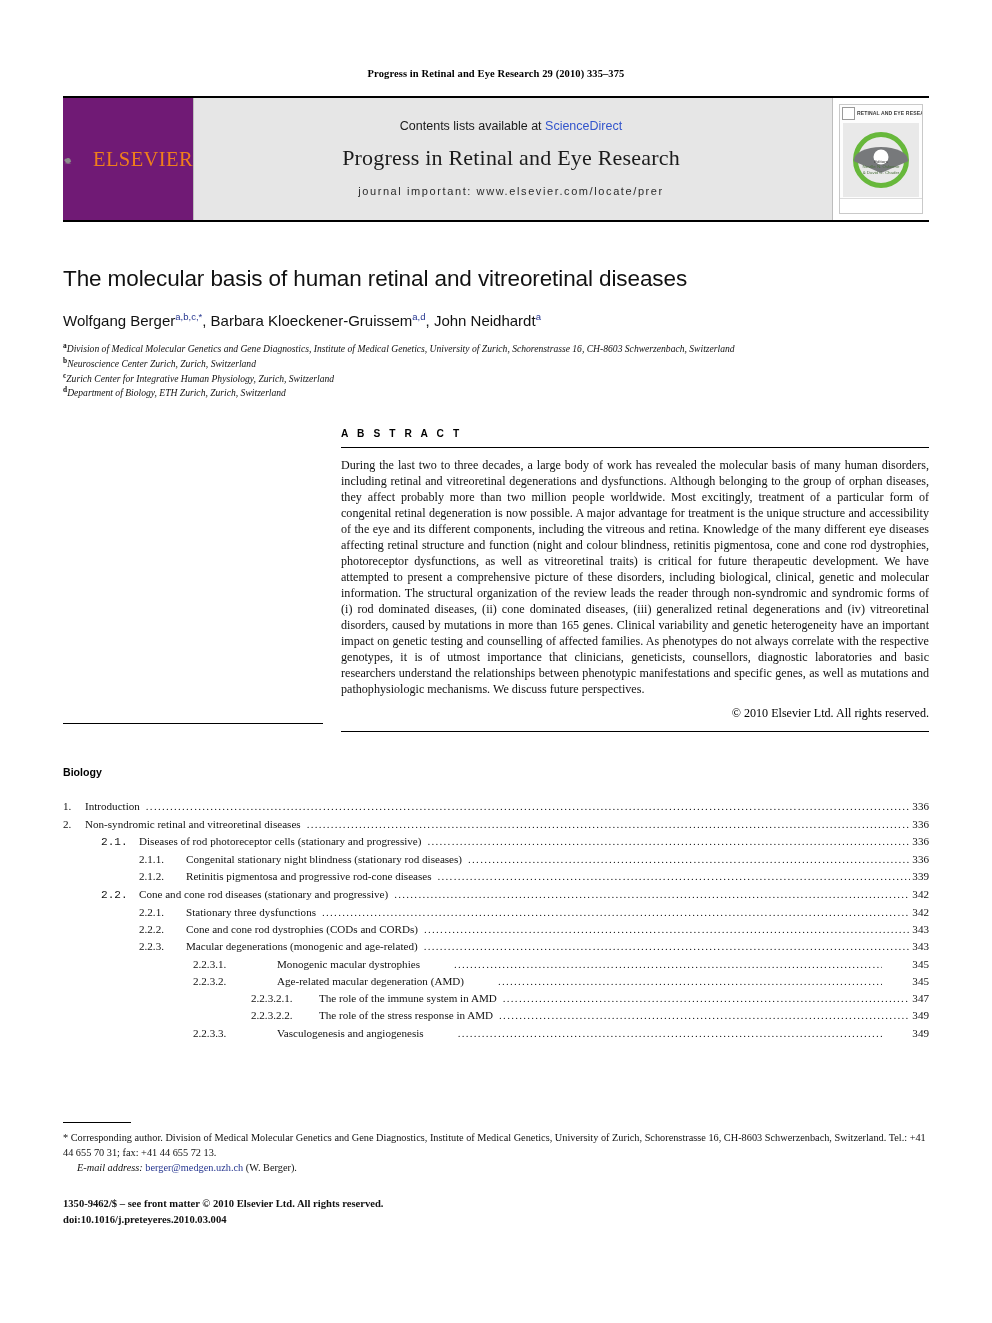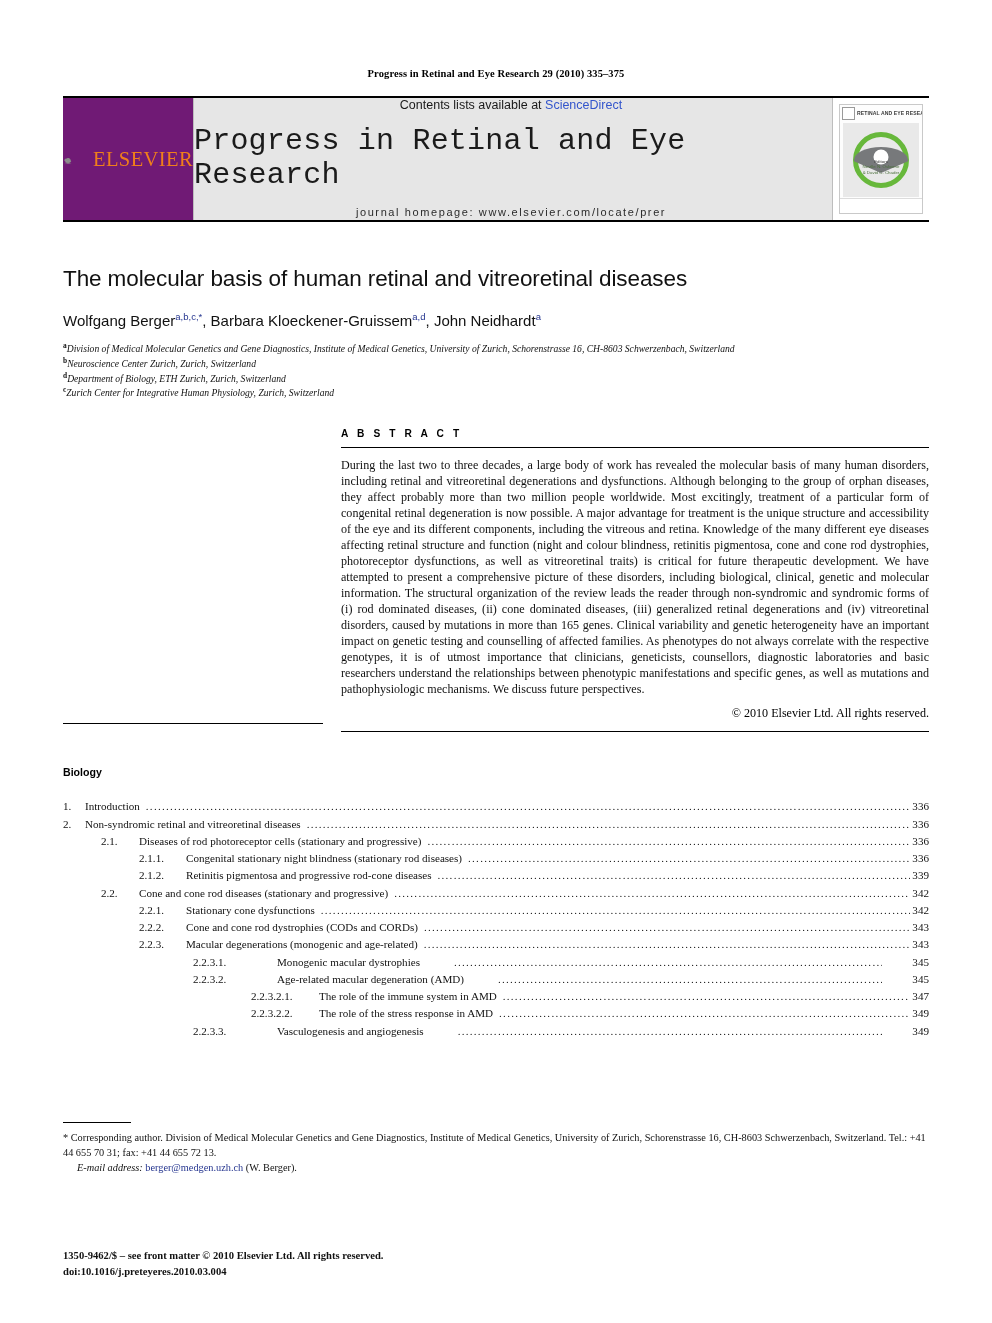--- a/index.html
+++ b/index.html
@@ -71,22 +71,22 @@
     padding: 4px 4px 6px 0;
   }
   .contents-line {
     font-family: "Liberation Sans", sans-serif;
     font-size: 12.5px;
     color: #1a1a1a;
     margin-bottom: 12px;
   }
   .contents-line .sd-link { color: #3355cc; }
   .journal-title {
-    font-family: Liberation Mono, monospace;
-    font-size: 30px;
+    font-family: Liberation Serif, serif;
+    font-size: 22px;
     color: #1b1b1b;
     letter-spacing: 0.2px;
     margin-bottom: 14px;
   }
   .homepage-line {
     font-family: "Liberation Sans", sans-serif;
     font-size: 11px;
     color: #2b2b2b;
     letter-spacing: 1.6px;
   }
@@ -251,21 +251,21 @@
     white-space: nowrap;
     margin: 0 2px;
     letter-spacing: 1.25px;
     color: #111;
   }
   .toc-page { flex: 0 0 auto; text-align: center; }
   
   .lvl1 { padding-left: 0; }
   .lvl1 .toc-num { width: 22px; }
   .lvl2 { padding-left: 38px; }
-  .lvl2 .toc-num { width: 38px; }
+  .lvl2 .toc-num { width: 38px; font-family: Liberation Mono, monospace; }
   .lvl3 { padding-left: 76px; }
   .lvl3 .toc-num { width: 47px; }
   .lvl4 { padding-left: 130px; gap: 28px; }
   .lvl4 .toc-num { width: 56px; }
   .lvl5 { padding-left: 188px; }
   .lvl5 .toc-num { width: 68px; }
 
   
   .footnote-zone {
     position: absolute;
@@ -283,21 +283,21 @@
     line-height: 1.44;
     color: #111;
   }
   .footnote-indent { padding-left: 14px; }
   .footnote-text .ital { font-style: italic; }
   .link-blue { color: #25358f; }
 
   .imprint {
     position: absolute;
     left: 63px;
-    top: 1248px;
+    top: 1196px;
     font-size: 10.6px;
     line-height: 1.5;
     font-weight: bold;
     color: #111;
   }
 </style>
 </head>
 <body>
 
 <div class="page">
@@ -323,21 +323,21 @@
         <rect x="16" y="74" width="72" height="1.6" fill="#8a8a8a"></rect>
       </svg>
       <div class="elsevier-word">ELSEVIER</div>
     </div>
 
     <div class="masthead-center">
       <div class="contents-line">
         <span>Contents lists available at </span><span class="sd-link">ScienceDirect</span>
       </div>
       <div class="journal-title">Progress in Retinal and Eye Research</div>
-      <div class="homepage-line">journal homepage: www.elsevier.com/locate/prer</div>
+      <div class="homepage-line">journal important: www.elsevier.com/locate/prer</div>
     </div>
 
     <div class="masthead-cover">
       <div class="cover-box">
         <div class="cover-head">
           <div class="cover-els"></div>
           <div class="cover-jtitle">RETINAL AND EYE RESEARCH</div>
         </div>
         <div class="cover-art">
           <div class="cover-ring"></div>
@@ -359,22 +359,22 @@
 
     <div class="authors">
       <span>Wolfgang Berger</span><sup>a,b,c,*</sup>,
       <span>Barbara Kloeckener-Gruissem</span><sup>a,d</sup>,
       <span>John Neidhardt</span><sup>a</sup>
     </div>
 
     <div class="affils">
       <div><sup>a</sup><span>Division of Medical Molecular Genetics and Gene Diagnostics, Institute of Medical Genetics, University of Zurich, Schorenstrasse 16, CH-8603 Schwerzenbach, Switzerland</span></div>
       <div><sup>b</sup><span>Neuroscience Center Zurich, Zurich, Switzerland</span></div>
+      <div><sup>c</sup><span>Zurich Center for Integrative Human Physiology, Zurich, Switzerland</span></div>
       <div><sup>d</sup><span>Department of Biology, ETH Zurich, Zurich, Switzerland</span></div>
-      <div><sup>c</sup><span>Zurich Center for Integrative Human Physiology, Zurich, Switzerland</span></div>
     </div>
   </div>
 
   <div class="abstract-zone">
     <div class="abstract-left">
       <div class="rule-bottom"></div>
     </div>
     <div class="abstract-right">
       <div class="abstract-label">A B S T R A C T</div>
       <div class="abstract-rule"></div>
@@ -418,21 +418,21 @@
           <span class="toc-page">339</span>
         </div>
         <div class="toc-row lvl2">
           <span class="toc-num">2.2.</span>
           <span class="toc-label">Cone and cone rod diseases (stationary and progressive)</span>
           <span class="toc-dots">................................................................................................................................................................................................................................................................................................................................................................................................................</span>
           <span class="toc-page">342</span>
         </div>
         <div class="toc-row lvl3">
           <span class="toc-num">2.2.1.</span>
-          <span class="toc-label">Stationary cone dysfunctions</span>
+          <span class="toc-label">Stationary three dysfunctions</span>
           <span class="toc-dots">................................................................................................................................................................................................................................................................................................................................................................................................................</span>
           <span class="toc-page">342</span>
         </div>
         <div class="toc-row lvl3">
           <span class="toc-num">2.2.2.</span>
           <span class="toc-label">Cone and cone rod dystrophies (CODs and CORDs)</span>
           <span class="toc-dots">................................................................................................................................................................................................................................................................................................................................................................................................................</span>
           <span class="toc-page">343</span>
         </div>
         <div class="toc-row lvl3">

